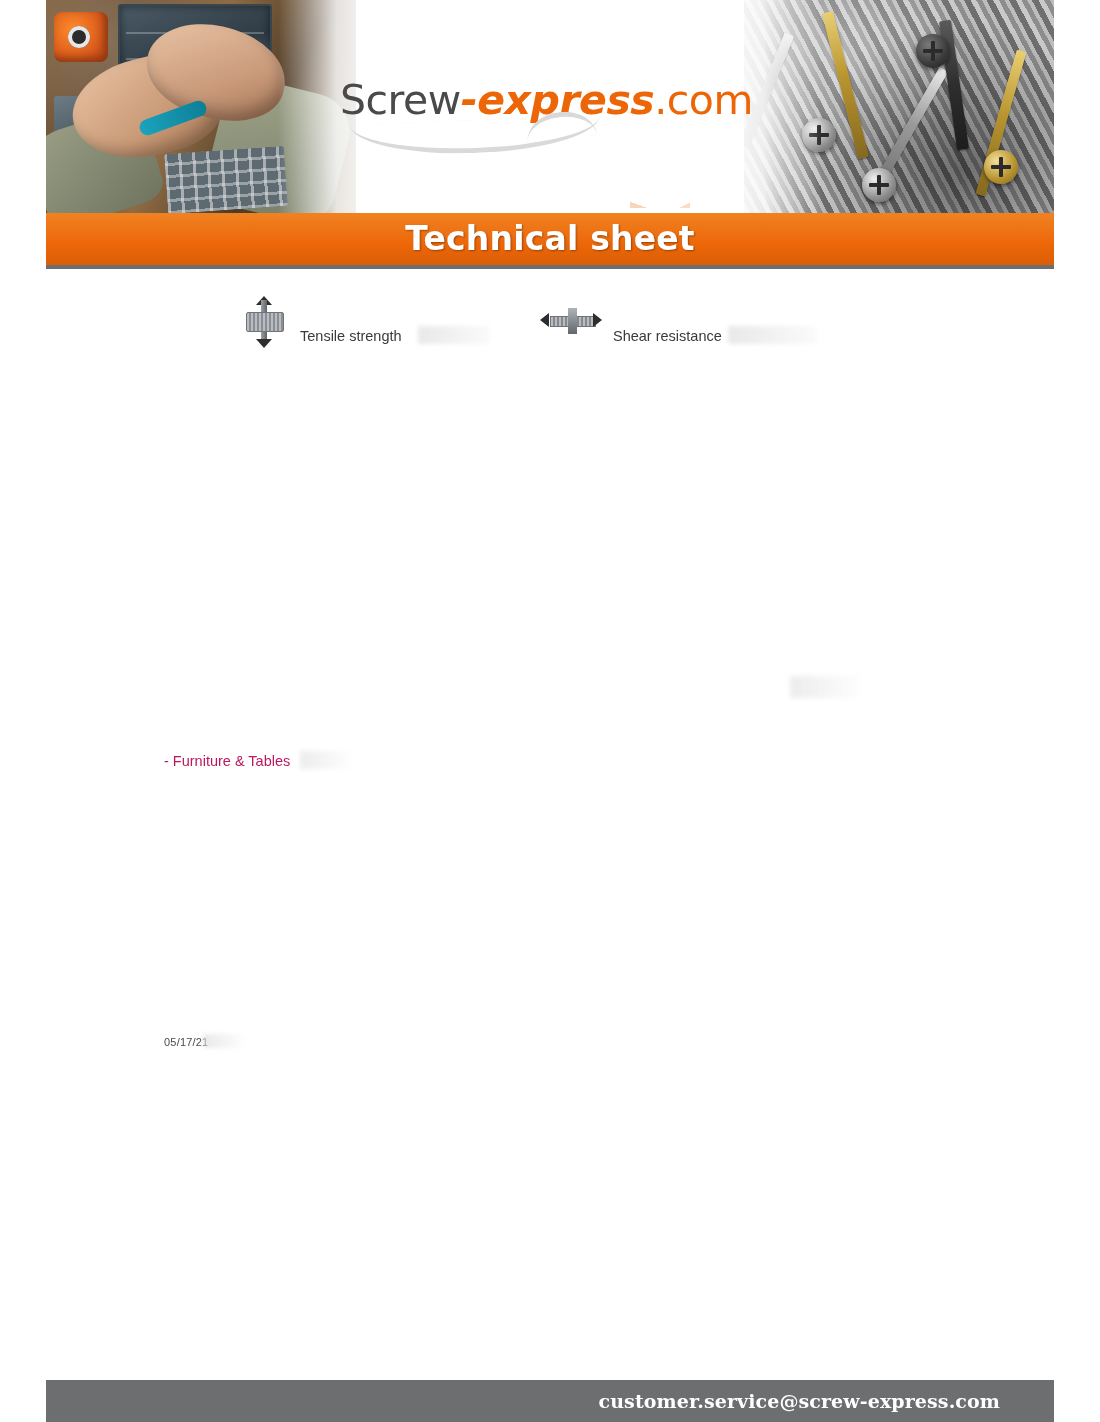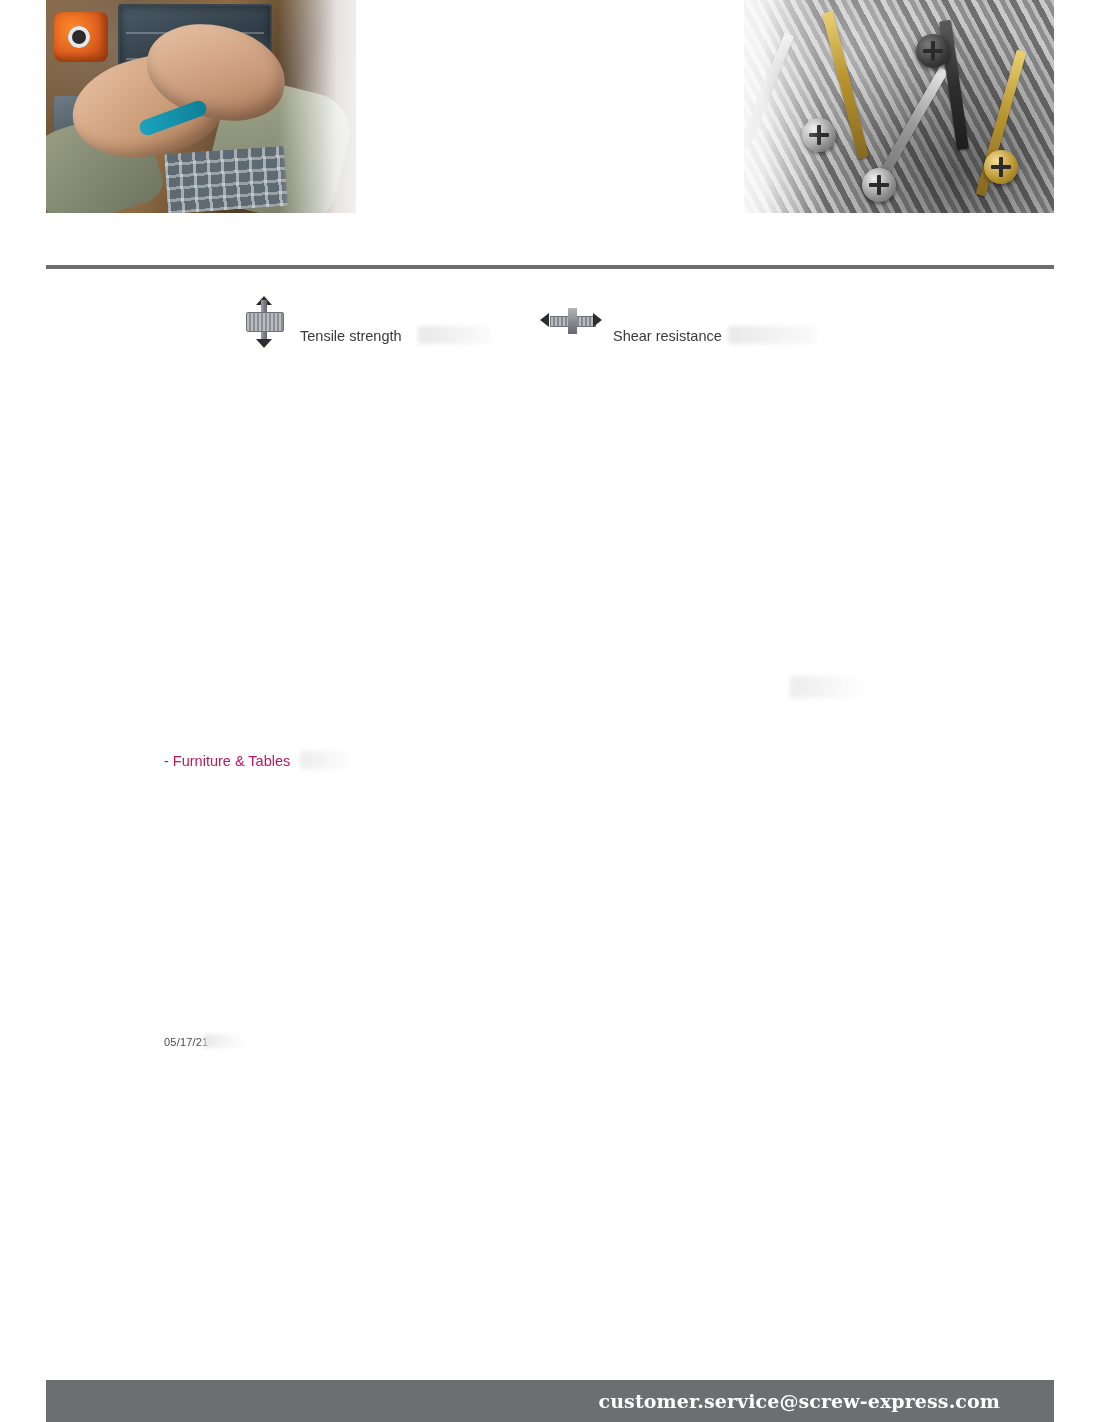--- a/index.html
+++ b/index.html
@@ -494,21 +494,30 @@
       <div class="hr-head dark" style="left:172px; top:34px;"></div>
       <div class="hr-head gold" style="left:240px; top:150px;"></div>
       <div class="hr-head" style="left:118px; top:168px;"></div>
     </div>
 
     <div class="header-center"></div>
     <div class="header-fade-left"></div>
     <div class="header-fade-right"></div>
   </div>
 
-
+  <div class="logo">
+    <div class="logo-spark"></div>
+    <span class="logo-text logo-screw">Screw</span><span class="logo-text logo-express">-express</span><span class="logo-text logo-com">.com</span>
+    <div class="logo-swoosh"></div>
+    <div class="logo-swoosh2"></div>
+  </div>
+
+  <div class="title-bar">
+    <div class="title-bar-text">Technical sheet</div>
+  </div>
   <div class="title-underline"></div>
 
   <div class="spec-row">
 
     <div class="spec-item tensile">
       <div class="icon-tensile">
         <div class="arrow-up"></div>
         <div class="shaft"></div>
         <div class="nut"></div>
         <div class="arrow-dn"></div>

